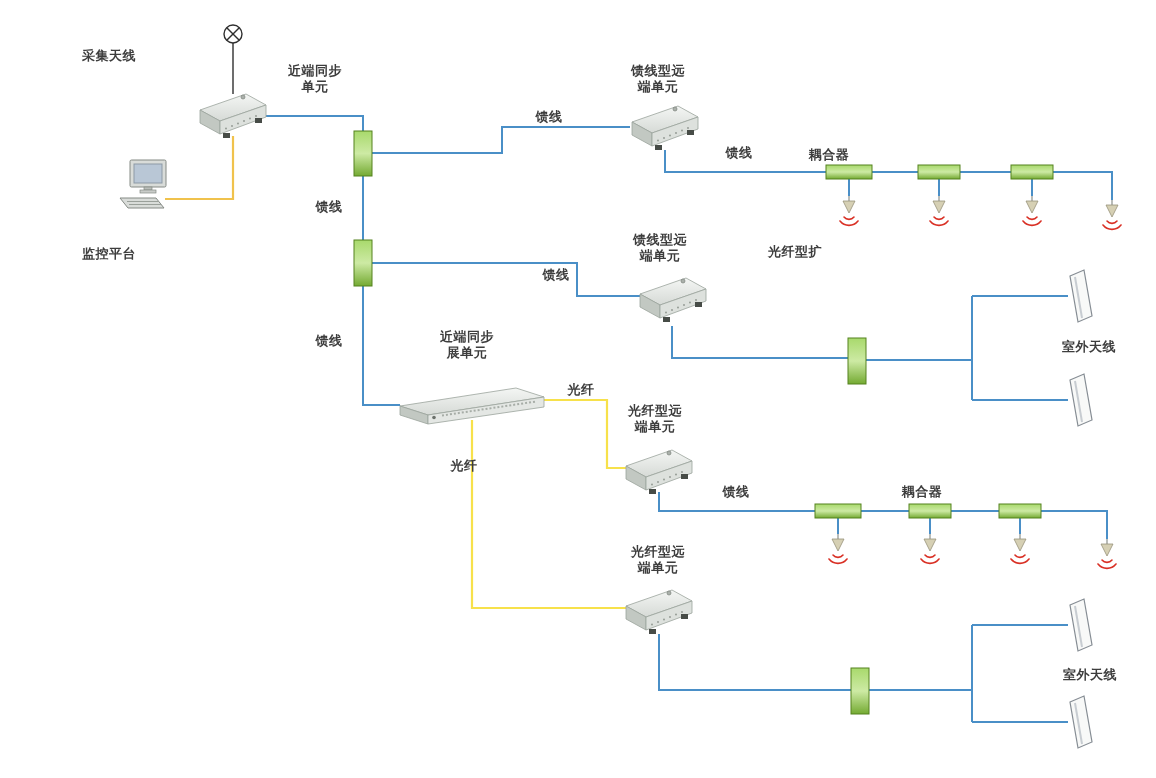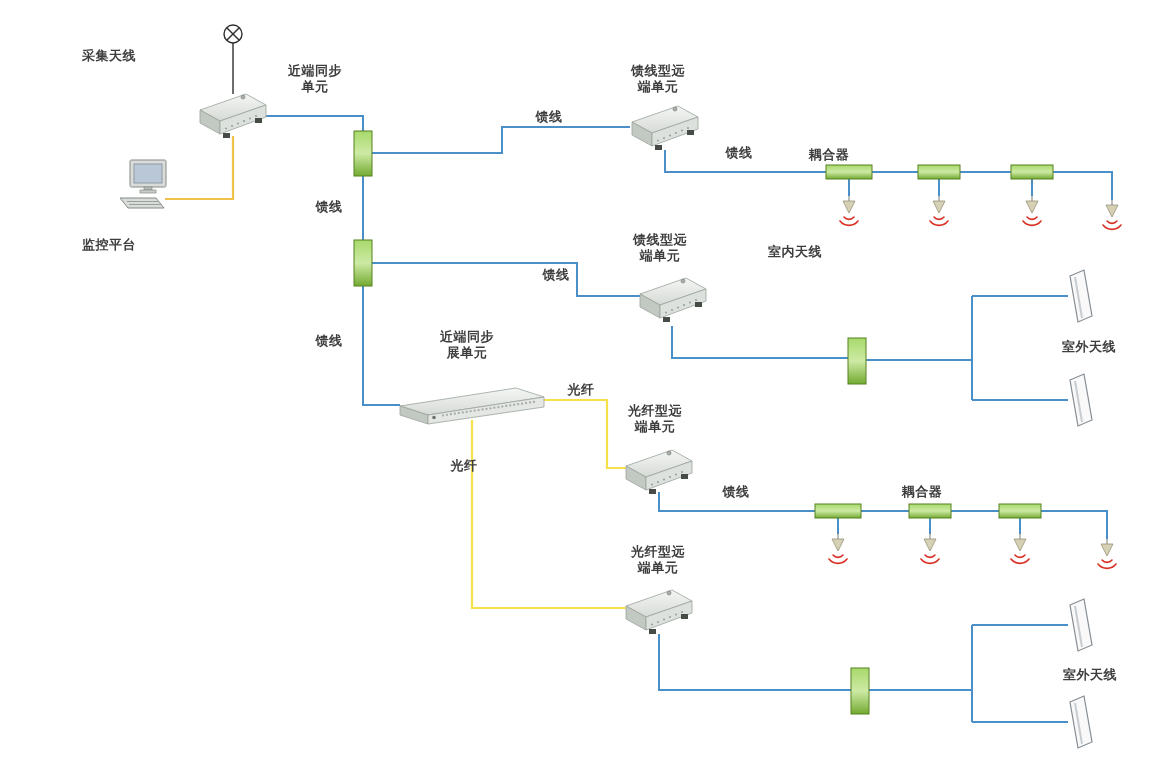--- a/index.html
+++ b/index.html
@@ -142,30 +142,30 @@
 
   <use href="#antOut" transform="translate(1036,296)"></use>
   <use href="#antOut" transform="translate(1036,400)"></use>
   <use href="#antOut" transform="translate(1036,625)"></use>
   <use href="#antOut" transform="translate(1036,722)"></use>
 </svg>
 
 <div class="lbl" style="left:77px;top:48px">采集天线</div>
 <div class="lbl" style="left:283px;top:63px">近端同步
 单元</div>
-<div class="lbl" style="left:77px;top:237px">监控平台</div>
+<div class="lbl" style="left:77px;top:246px">监控平台</div>
 <div class="lbl" style="left:517px;top:109px">馈线</div>
 <div class="lbl" style="left:297px;top:199px">馈线</div>
 <div class="lbl" style="left:524px;top:267px">馈线</div>
 <div class="lbl" style="left:297px;top:333px">馈线</div>
 <div class="lbl" style="left:707px;top:145px">馈线</div>
 <div class="lbl" style="left:704px;top:484px">馈线</div>
 <div class="lbl" style="left:797px;top:147px">耦合器</div>
 <div class="lbl" style="left:890px;top:484px">耦合器</div>
-<div class="lbl" style="left:763px;top:244px">室内天线</div>
+<div class="lbl" style="left:763px;top:244px">光纤型扩</div>
 <div class="lbl" style="left:626px;top:63px">馈线型远
 端单元</div>
 <div class="lbl" style="left:628px;top:232px">馈线型远
 端单元</div>
 <div class="lbl" style="left:1057px;top:339px">室外天线</div>
 <div class="lbl" style="left:1058px;top:667px">室外天线</div>
 <div class="lbl" style="left:435px;top:329px">近端同步
 展单元</div>
 <div class="lbl" style="left:549px;top:382px">光纤</div>
 <div class="lbl" style="left:432px;top:458px">光纤</div>

